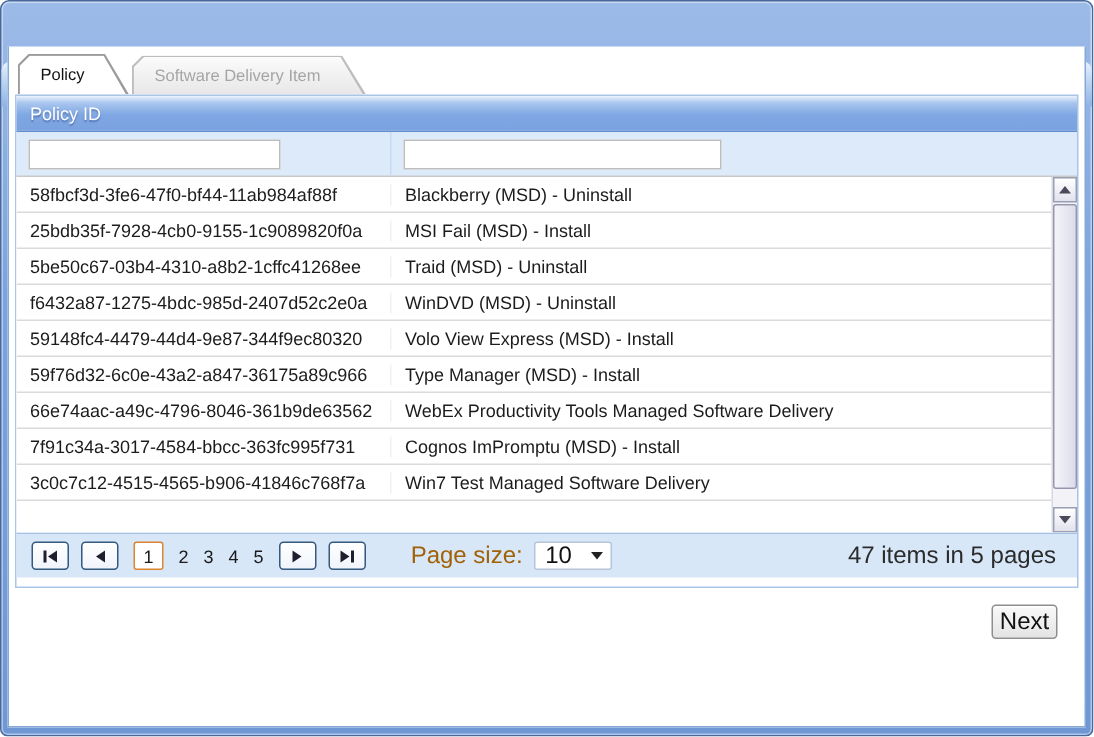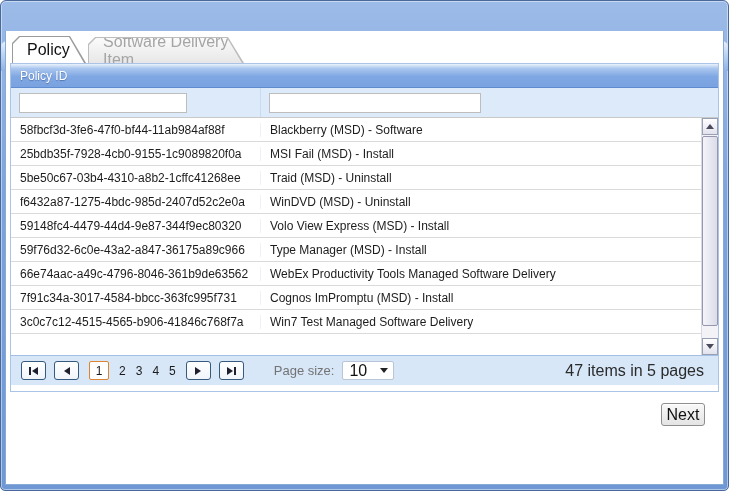--- a/index.html
+++ b/index.html
@@ -38,21 +38,21 @@
 
   
   .tabstrip { position:absolute; top:0; left:6px; height:32px; display:flex; align-items:flex-end; gap:2px; }
   .tab { position:relative; cursor:default; }
   .tab-shape { position:relative; clip-path:polygon(7px 0, calc(100% - 16px) 0, 100% 100%, 0 100%, 0 7px); }
   .tab-border { background:#9b9b9b; }
   .tab-fill {
     position:absolute; inset:1px 2px 0 1px;
     clip-path:polygon(7px 0, calc(100% - 15px) 0, 100% 100%, 0 100%, 0 7px);
     display:flex; align-items:center; padding-left:14px;
-    font-size:16px;
+    font-size:11px;
   }
   .tab-active .tab-shape { width:74px; height:27px; }
   .tab-active .tab-fill { background:#ffffff; color:#111111; }
   .tab-disabled .tab-shape { width:156px; height:26px; }
   .tab-disabled .tab-border { background:#bdbdbd; }
   .tab-disabled .tab-fill { background:linear-gradient(#fbfbfb,#e7e7e7); color:#a5a5a5; }
 
   
   .grid {
     position:absolute; top:32px; left:4px; right:4px; height:329px;
@@ -101,21 +101,21 @@
   }
   .tri-l { width:0; height:0; border-top:4px solid transparent; border-bottom:4px solid transparent; border-right:6px solid #1e1e2e; }
   .tri-r { width:0; height:0; border-top:4px solid transparent; border-bottom:4px solid transparent; border-left:6px solid #1e1e2e; }
   .vbar { width:2px; height:8px; background:#1e1e2e; }
   .page-nums { display:flex; align-items:center; gap:10px; margin:0 2px; }
   .page-num { font-size:12px; color:#1a1a1a; cursor:default; }
   .page-num.current {
     border:1px solid #dd8433; background:#ffffff; border-radius:2px;
     width:20px; height:19px; display:flex; align-items:center; justify-content:center;
   }
-  .page-size-label { font-size:13px; color:#737373; margin-left:22px; }
+  .page-size-label { font-size:16px; color:#a16207; margin-left:22px; }
   .page-size-dd {
     width:52px; height:19px; background:#ffffff; border:1px solid #b8c4d8; border-radius:2px;
     display:flex; align-items:center; justify-content:space-between; padding:0 5px 0 6px; font-size:16px; color:#111; cursor:default;
   }
   .dd-arrow { width:0; height:0; border-left:4px solid transparent; border-right:4px solid transparent; border-top:5px solid #222; }
   .pager-summary { margin-left:auto; font-size:16px; color:#2b2b2b; padding-right:4px; }
 
   
   .next-btn {
     position:absolute; top:372px; right:18px; width:44px; height:23px;
@@ -185,21 +185,21 @@
         <div class="filter-name">
           <input class="filter-input w2" type="text" value="" style="">
         </div>
       </div>
 
       <div class="grid-body">
         <div class="rows-wrap">
 
   <div class="row">
     <div class="cell cell-id">58fbcf3d-3fe6-47f0-bf44-11ab984af88f</div>
-    <div class="cell cell-name">Blackberry (MSD) - Software</div>
+    <div class="cell cell-name">Blackberry (MSD) - Uninstall</div>
   </div>
 
   <div class="row">
     <div class="cell cell-id">25bdb35f-7928-4cb0-9155-1c9089820f0a</div>
     <div class="cell cell-name">MSI Fail (MSD) - Install</div>
   </div>
 
   <div class="row">
     <div class="cell cell-id">5be50c67-03b4-4310-a8b2-1cffc41268ee</div>
     <div class="cell cell-name">Traid (MSD) - Uninstall</div>

